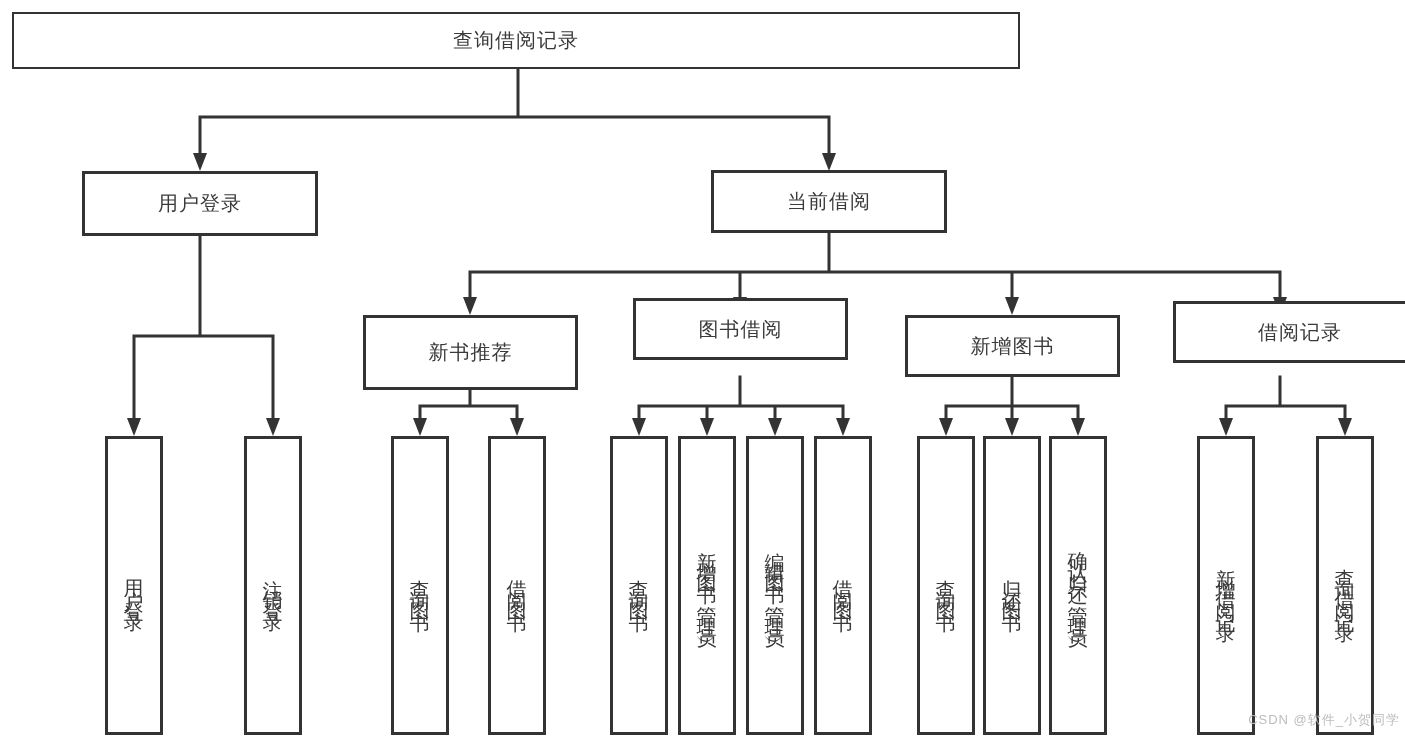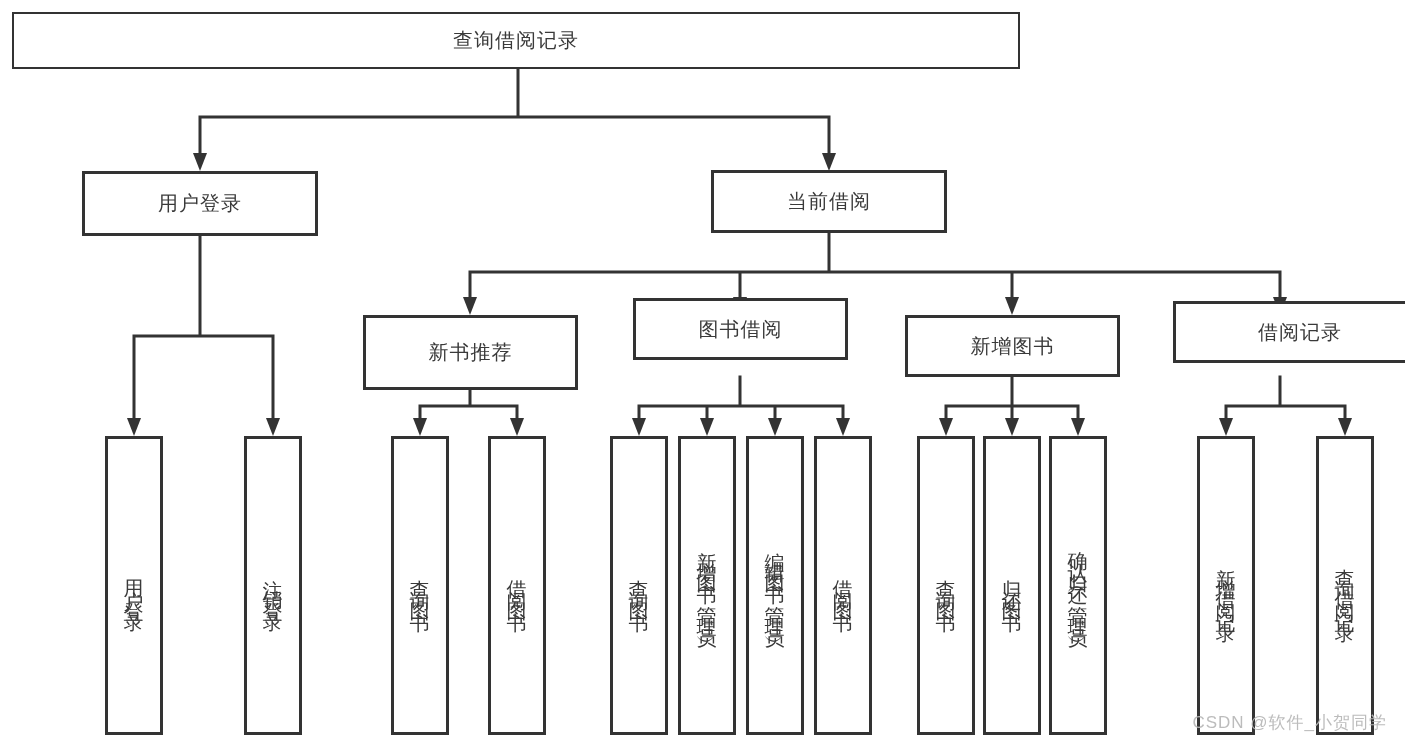--- a/index.html
+++ b/index.html
@@ -13,22 +13,22 @@
     box-sizing:border-box;display:flex;align-items:center;justify-content:center;
     color:#3a3a3a;
   }
   .node.root{border-width:2px;}
   .h-label{font-size:20px;letter-spacing:1px;white-space:nowrap;}
   .v-label{
     writing-mode:vertical-rl;text-orientation:mixed;
     font-size:20px;letter-spacing:11px;line-height:1;white-space:nowrap;
   }
   .watermark{
-    position:absolute;top:711px;right:18px;z-index:5;
-    font-size:17px;color:rgba(184,184,184,0.95);letter-spacing:1px;white-space:nowrap;
+    position:absolute;top:711px;right:5px;z-index:5;
+    font-size:13px;color:rgba(184,184,184,0.95);letter-spacing:1px;white-space:nowrap;
   }
 </style>
 </head>
 <body>
 
 <div class="canvas">
 
   <svg class="connectors" width="1405" height="747" viewBox="0 0 1405 747">
     <g stroke="#333333" stroke-width="3" fill="none" stroke-linecap="square">
 

